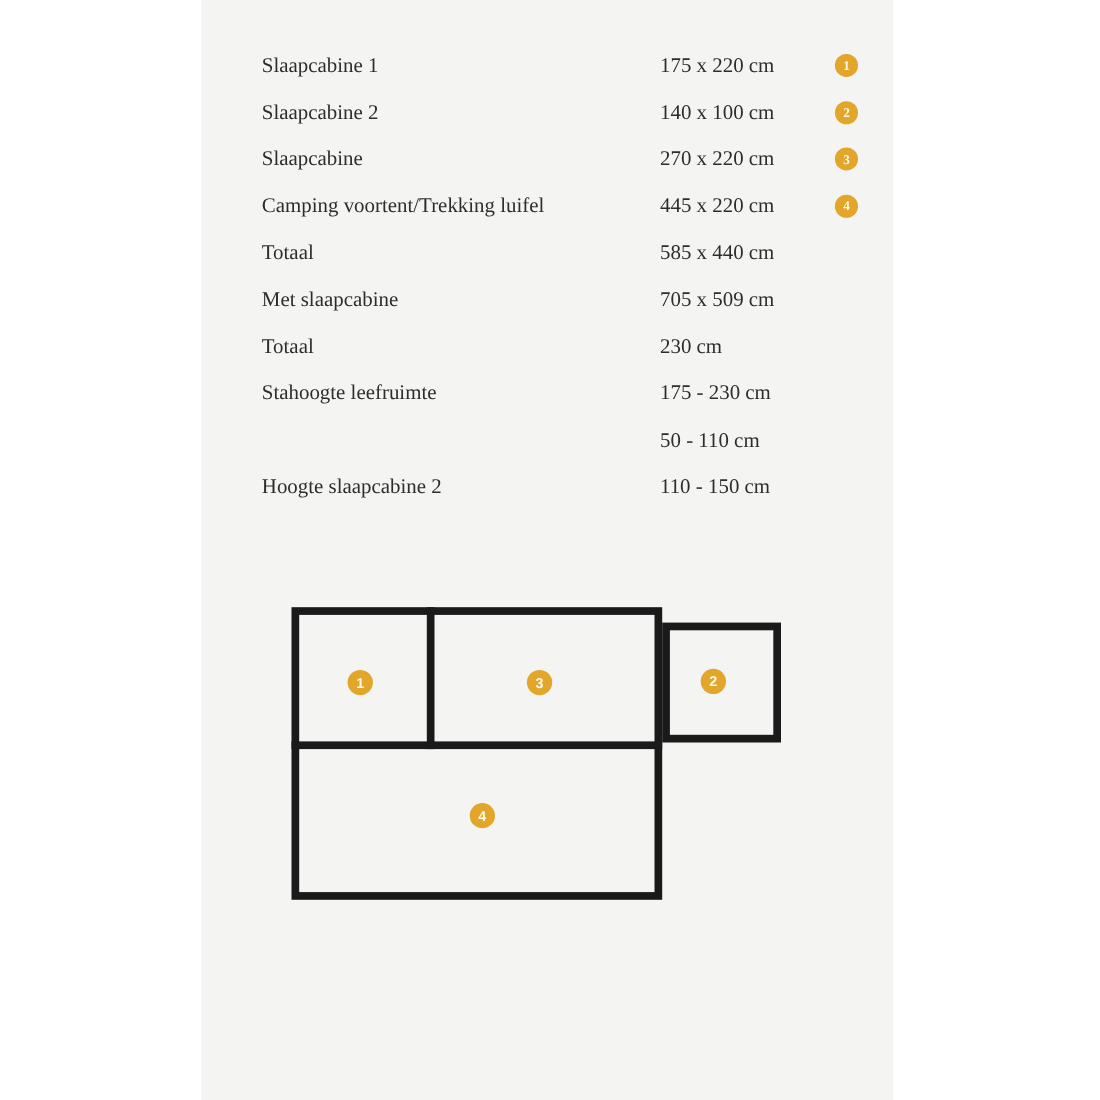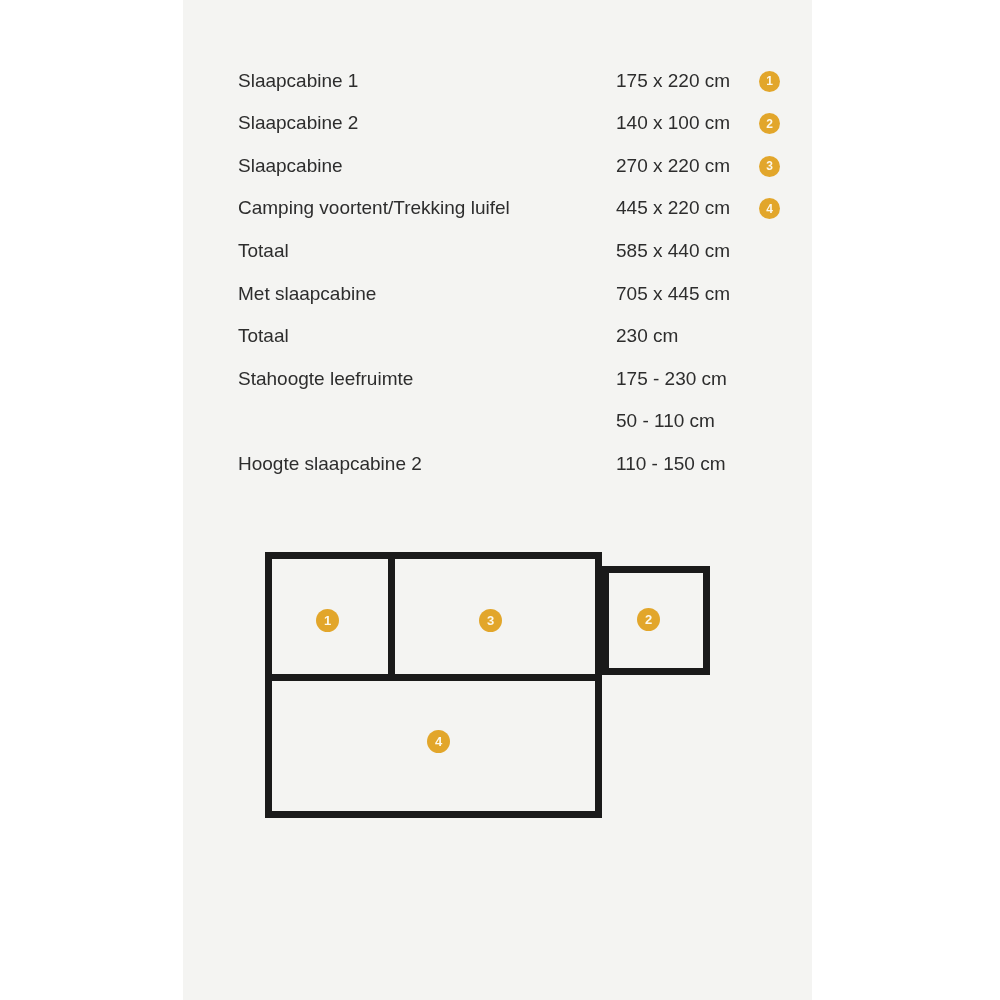--- a/index.html
+++ b/index.html
@@ -22,34 +22,34 @@
   .spec-table {
     position: absolute;
     left: 238px;
     top: 49px;
     width: 560px;
   }
   .spec-row {
     position: relative;
     height: 42.6px;
     display: flex;
-    align-items: flex-end;
+    align-items: flex-start;
+    font-family: Liberation Serif, serif;
   }
   .spec-label {
     font-size: 19px;
     color: var(--text, #2d2d2d);
     white-space: nowrap;
   }
   .spec-value {
     position: absolute;
     left: 362px;
     font-size: 19px;
     color: var(--text, #2d2d2d);
     white-space: nowrap;
-    margin-left: 16px;
   }
   .badge {
     background: var(--accent, #e2a62b);
     color: var(--badge-text, #fdf8ea);
     border-radius: 50%;
     display: flex;
     align-items: center;
     justify-content: center;
     font-weight: bold;
     line-height: 1;
@@ -118,21 +118,21 @@
       <span class="badge spec-badge">4</span>
     </div>
 
     <div class="spec-row">
       <span class="spec-label">Totaal</span>
       <span class="spec-value">585 x 440 cm</span>
     </div>
 
     <div class="spec-row">
       <span class="spec-label">Met slaapcabine</span>
-      <span class="spec-value">705 x 445 cm</span>
+      <span class="spec-value">705 x 509 cm</span>
     </div>
 
     <div class="spec-row">
       <span class="spec-label">Totaal</span>
       <span class="spec-value">230 cm</span>
     </div>
 
     <div class="spec-row">
       <span class="spec-label">Stahoogte leefruimte</span>
       <span class="spec-value">175 - 230 cm</span>

